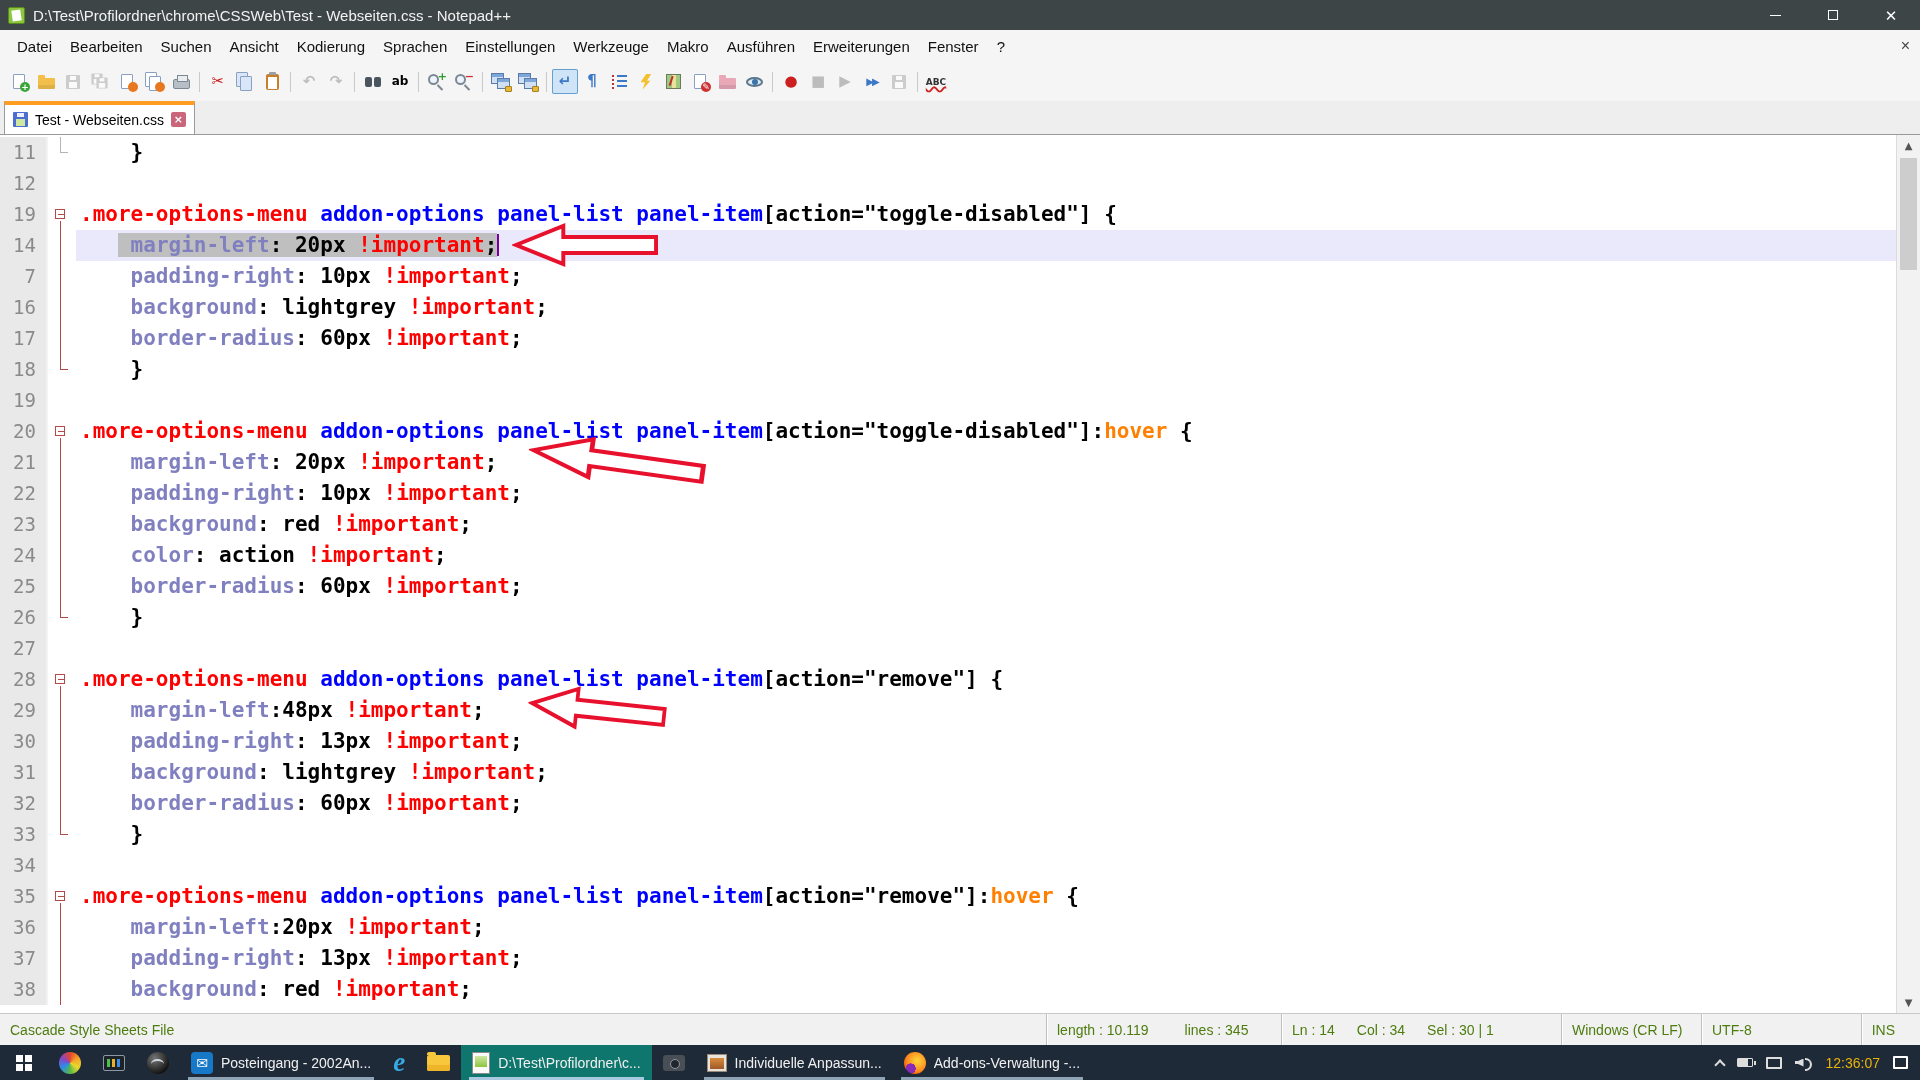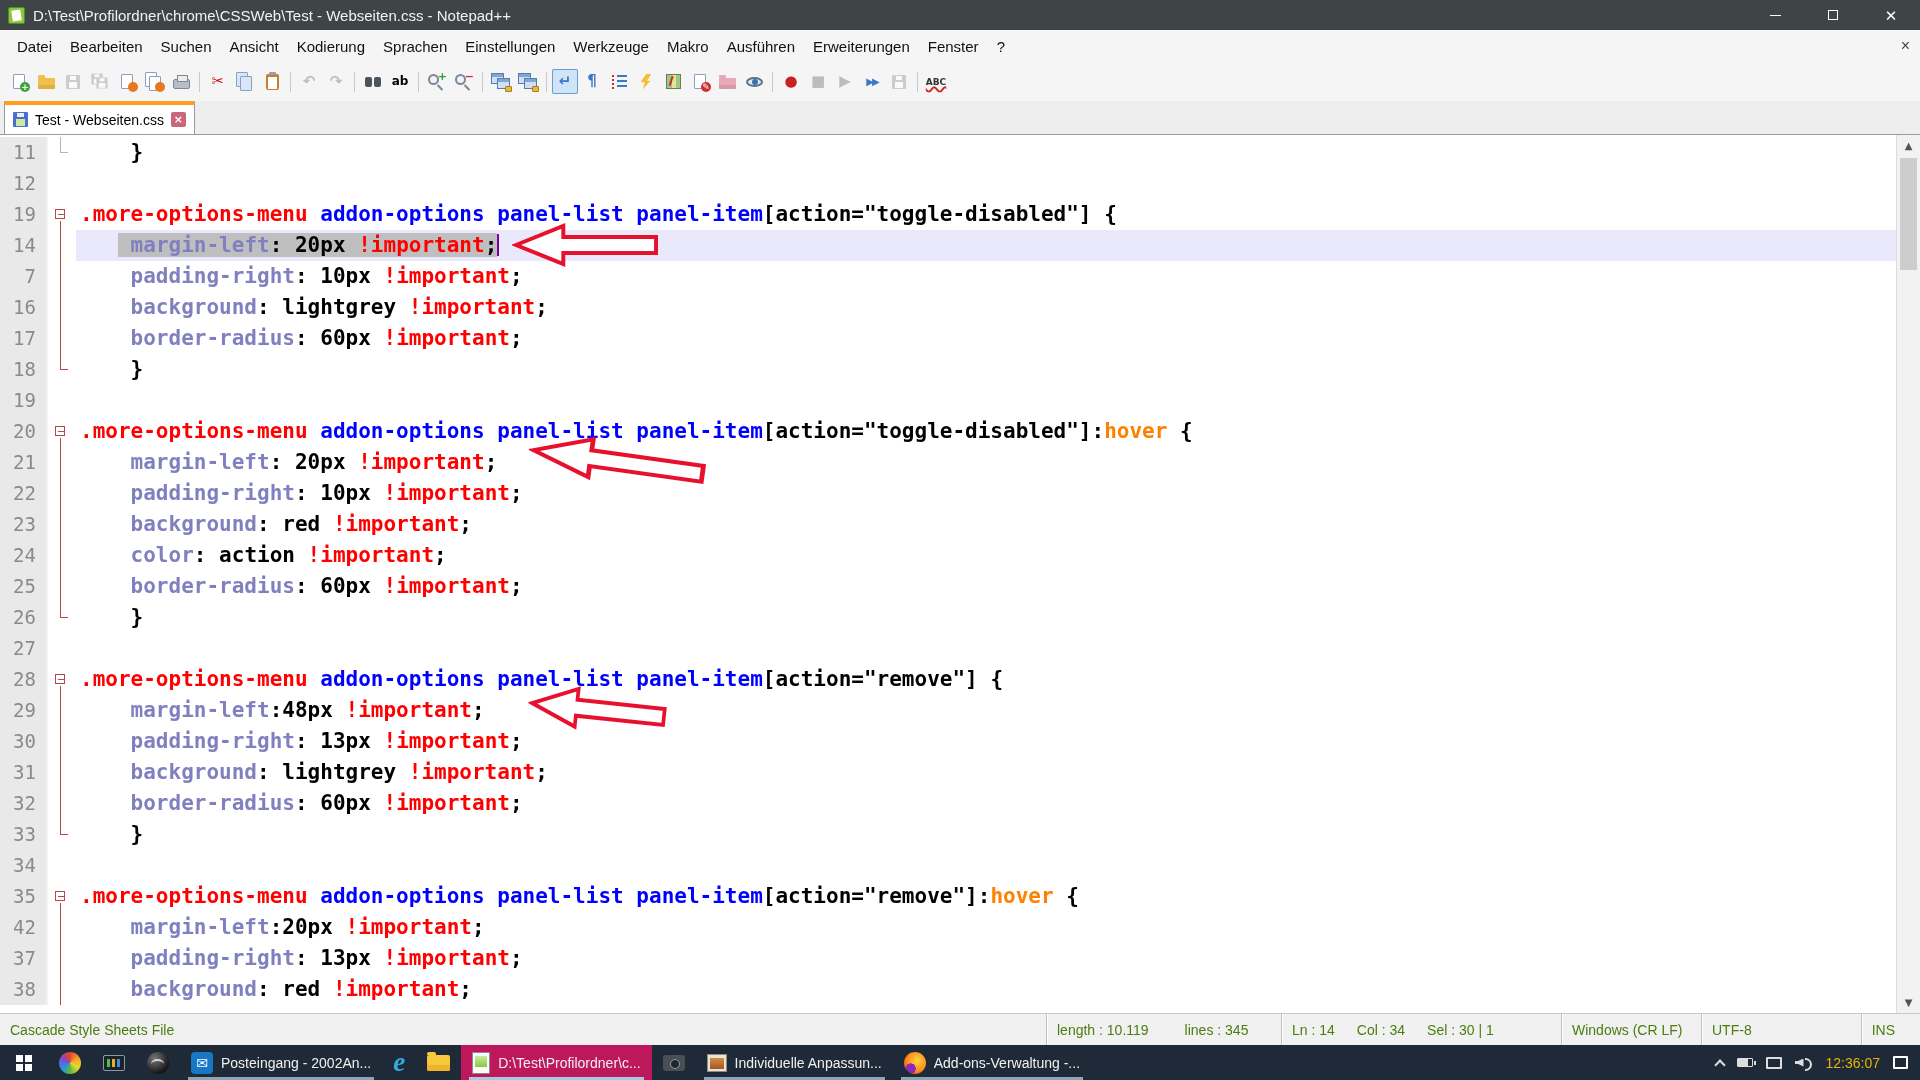--- a/index.html
+++ b/index.html
@@ -99,21 +99,21 @@
 
   
   .taskbar{height:35px;background:#1f2a38;display:flex;align-items:stretch;color:#eee;flex:none}
   .start{width:48px;display:flex;align-items:center;justify-content:center}
   .wlogo{display:grid;grid-template-columns:7px 7px;grid-template-rows:7px 7px;gap:2px}
   .wlogo i{background:#fff}
   #tasks{display:flex;align-items:stretch;flex:1;min-width:0}
   .tk{display:flex;align-items:center;padding:0 11px;position:relative;gap:8px;flex:none}
   .tk .lbl{font-size:14px;color:#f0f0f0;max-width:232px;white-space:nowrap;overflow:hidden}
   .tk.open::after{content:"";position:absolute;left:8px;right:8px;bottom:0;height:3px;background:#8fa5b5}
-  .tk.active{background:#be185d}
+  .tk.active{background:#0f766e}
   .tk.active::after{background:#a9c9e1}
   .kc{width:22px;height:22px;border-radius:50%;background:conic-gradient(#e4442c,#f2a52c,#e8d82c,#58b847,#2c8ce8,#8447c8,#e4442c)}
   .km{width:22px;height:16px;background:#1c2228;border:1px solid #8a98a8;border-radius:2px;position:relative}
   .km::after{content:"";position:absolute;left:3px;bottom:3px;width:14px;height:8px;background:linear-gradient(90deg,#4ac24a 0 3px,transparent 3px 5px,#e8b02c 5px 8px,transparent 8px 10px,#3a8ce8 10px 13px,transparent 13px)}
   .kd{width:22px;height:22px;border-radius:50%;background:radial-gradient(circle at 35% 30%,#777,#111 75%);position:relative}
   .kd::after{content:"";position:absolute;left:4px;top:7px;width:13px;height:8px;border-top:2px solid #cfd6dc;border-radius:50%}
   .kmail{width:22px;height:22px;border-radius:4px;background:#1878c8;display:flex;align-items:center;justify-content:center}
   .kmail b{color:#fff;font:14px/14px "DejaVu Sans",sans-serif}
   .ke{color:#35abe2;font:italic 700 27px/27px "Liberation Serif",serif}
   .kf{width:23px;height:16px;background:#f8c73c;border-radius:2px;position:relative;box-shadow:inset 0 -6px 0 #eeb42a}
@@ -476,21 +476,21 @@
         </div>
         <div class="line">
           <span class="ln">35</span>
           <span class="fold">
             <i class="fbox"></i>
             <i class="flineB"></i>
           </span>
           <span class="code"><span class="tok-cls">.more-options-menu</span><span class="tok-d"> </span><span class="tok-tag">addon-options</span><span class="tok-d"> </span><span class="tok-tag">panel-list</span><span class="tok-d"> </span><span class="tok-tag">panel-item</span><span class="tok-d">[action="remove"]</span><span class="tok-d">:</span><span class="tok-pseudo">hover</span><span class="tok-d"> {</span></span>
         </div>
         <div class="line">
-          <span class="ln">42</span>
+          <span class="ln">36</span>
           <span class="fold">
             <i class="flineF"></i>
           </span>
           <span class="code"><span class="tok-d">    </span><span class="tok-prop">margin-left</span><span class="tok-d">:</span><span class="tok-d">20px</span><span class="tok-d"> </span><span class="tok-imp">!important</span><span class="tok-d">;</span></span>
         </div>
         <div class="line">
           <span class="ln">37</span>
           <span class="fold">
             <i class="flineF"></i>
           </span>

